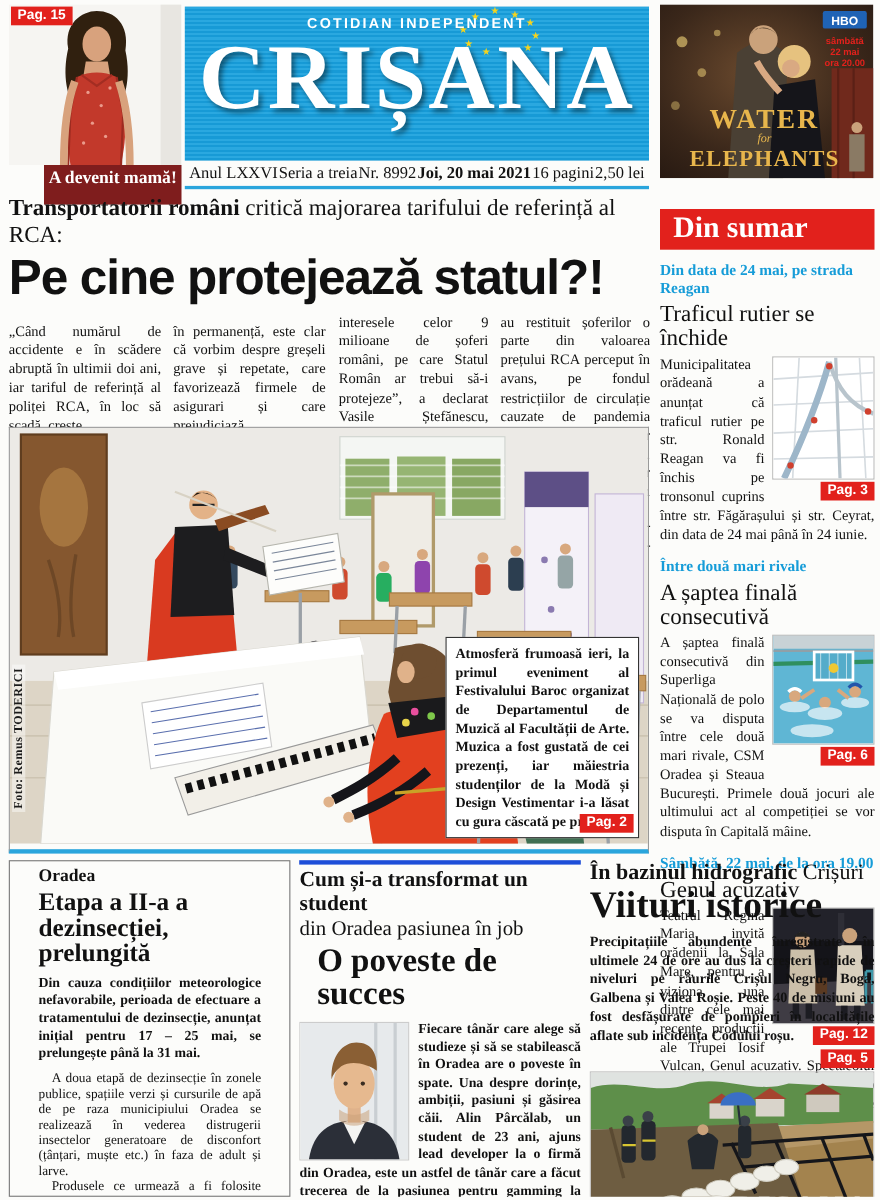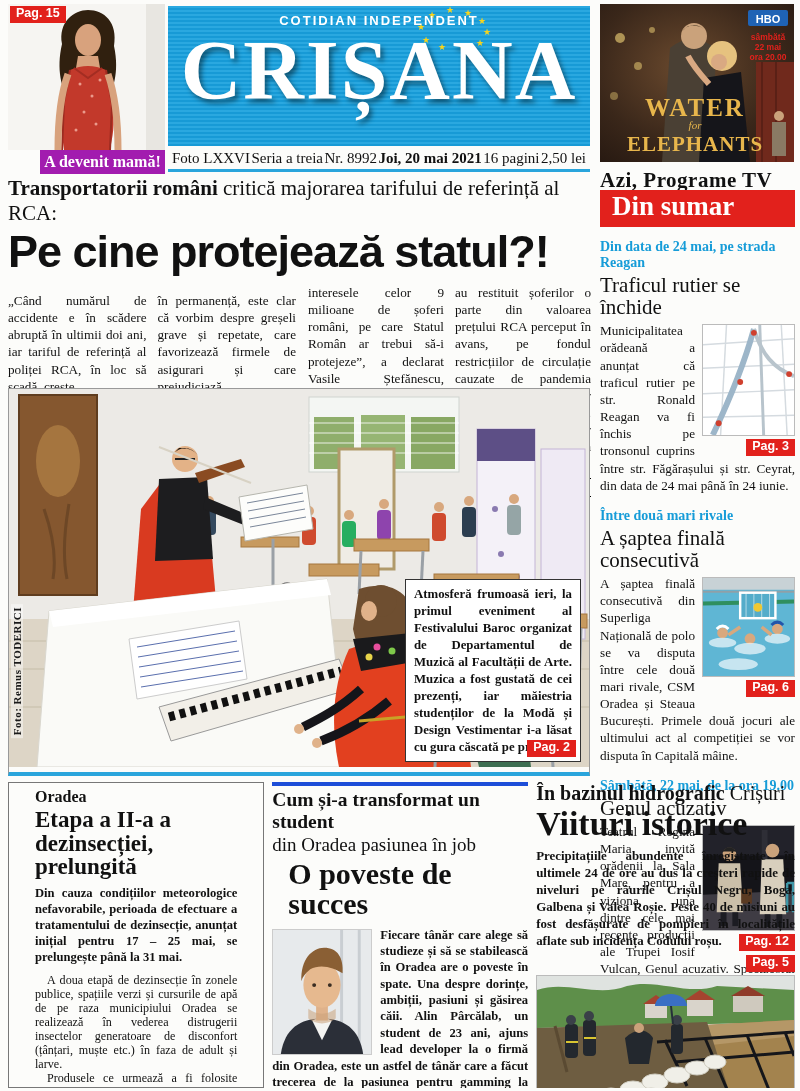--- a/index.html
+++ b/index.html
@@ -4,21 +4,21 @@
 <style>
   html,body { margin:0; padding:0; background:#888; }
   .page { position:relative; width:800px; height:1091px; margin:0 auto; background:#fcfcfa;
           font-family:"Liberation Serif","DejaVu Serif",serif; color:#111; overflow:hidden; }
   .badge { background:#e2211c; color:#fff; font-family:"Liberation Sans",sans-serif;
            font-weight:bold; font-size:12.5px; padding:1px 6px 2px; display:inline-block; line-height:1.1;text-align:center; }
   svg { display:block; }
 
   
   .model-block { position:absolute; left:8px; top:4px; width:157px; height:170px; }
-  .model-banner { height:24px; background:#a21caf; color:#fff; text-align:center;
+  .model-banner { height:36px; background:#7f1d1d; color:#fff; text-align:center;
                   font-weight:bold; font-size:16px; line-height:23px;margin-left:32px; }
   .pag15 { position:absolute; top:2px; left:2px; }
 
   .masthead { position:absolute; left:168px; top:6px; width:422px; height:168px; }
   .masthead-box { height:140px; position:relative; text-align:center;
       background:repeating-linear-gradient(0deg,#179ad6 0 2px,#2aa8e0 2px 4px); }
   .tagline { padding-top:7px; color:#fff; font-family:"Liberation Sans",sans-serif;
              font-weight:bold; font-size:13px; letter-spacing:2px; position:relative; z-index:2; }
   .mast-title { color:#fff; font-weight:bold; font-size:84px; line-height:1.02; letter-spacing:2px;
                 text-shadow:3px 4px 5px rgba(0,0,0,0.45); position:relative; z-index:2; }
@@ -148,21 +148,21 @@
           <span>★</span>
         <span>★</span>
           <span>★</span>
           <span>★</span>
         <span>★</span>
       </div>
       <div class="tagline">COTIDIAN INDEPENDENT</div>
       <div class="mast-title">CRIȘANA</div>
     </div>
     <div class="info-row">
-      <span>Foto LXXVI</span>
+      <span>Anul LXXVI</span>
       <span>Seria a treia</span>
       <span>Nr. 8992</span>
       <span class="bold">Joi, 20 mai 2021</span>
       <span>16 pagini</span>
       <span>2,50 lei</span>
     </div>
   </div>
 
   <div class="tv-block">
     <svg width="194" height="158" viewBox="0 0 194 158" preserveAspectRatio="none">
@@ -192,21 +192,20 @@
       <circle cx="179" cy="112" r="5" fill="#caa27b"></circle>
       <text x="95" y="112" text-anchor="middle" font-family="Liberation Serif,serif" font-weight="bold" font-size="25" fill="#e8b64c" letter-spacing="2">WATER</text>
       <text x="95" y="125" text-anchor="middle" font-family="Liberation Serif,serif" font-style="italic" font-size="11" fill="#e8b64c">for</text>
       <text x="95" y="147" text-anchor="middle" font-family="Liberation Serif,serif" font-weight="bold" font-size="21" fill="#e8b64c" letter-spacing="1">ELEPHANTS</text>
       <rect x="148" y="6" width="40" height="16" rx="2" fill="#1f63b5"></rect>
       <text x="168" y="18.5" text-anchor="middle" font-family="Liberation Sans,sans-serif" font-weight="bold" font-size="11" fill="#ffffff">HBO</text>
       <text x="168" y="36" text-anchor="middle" font-family="Liberation Sans,sans-serif" font-weight="bold" font-size="8.5" fill="#e2211c">sâmbătă</text>
       <text x="168" y="46" text-anchor="middle" font-family="Liberation Sans,sans-serif" font-weight="bold" font-size="8.5" fill="#e2211c">22 mai</text>
       <text x="168" y="56" text-anchor="middle" font-family="Liberation Sans,sans-serif" font-weight="bold" font-size="8.5" fill="#e2211c">ora 20.00</text>
     </svg>
-    <div class="tv-label">Azi, Programe TV</div>
   </div>
 
   <div class="lead-article">
     <p class="la-kicker"><b>Transportatorii români</b><span> critică majorarea tarifului de referință al RCA:</span></p>
     <div class="la-headline">Pe cine protejează statul?!</div>
     <div class="la-cols">
       <div class="la-left">
         <div class="la-left-cols">
           <p>„Când numărul de accidente e în scădere abruptă în ultimii doi ani, iar tariful de referință al poliței RCA, în loc să scadă, crește</p>
           <p>în permanență, este clar că vorbim despre greșeli grave și repetate, care favorizează firmele de asigurari și care prejudiciază</p>

